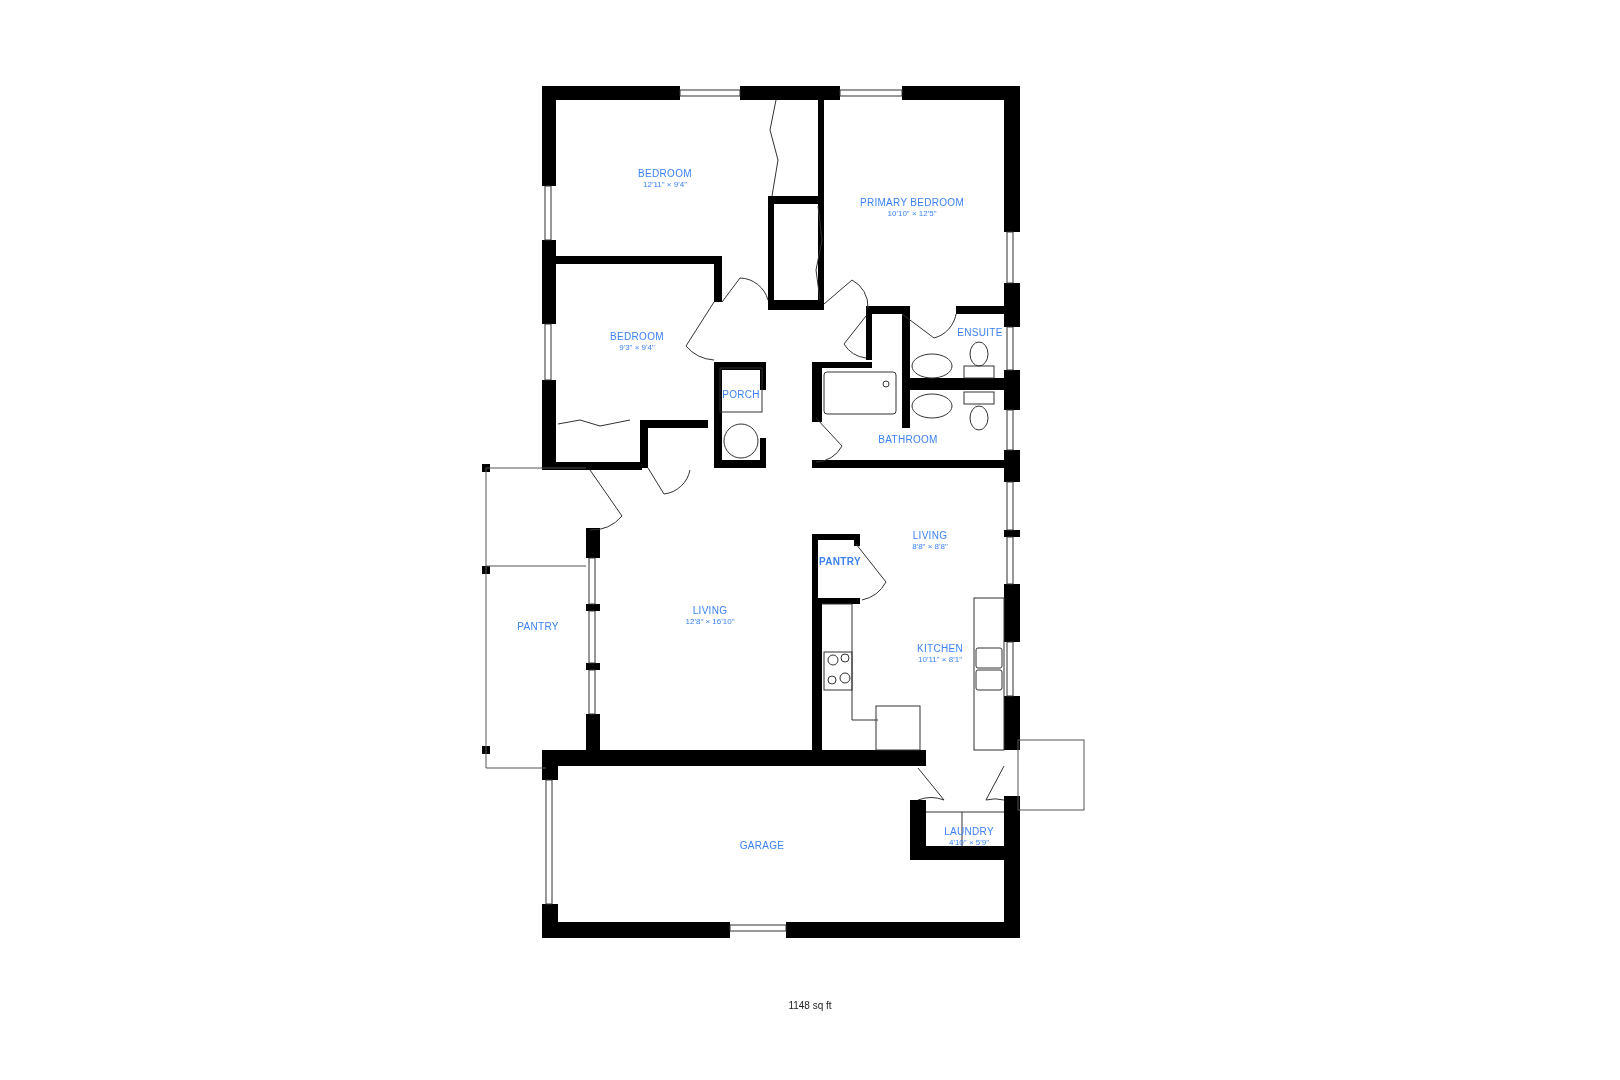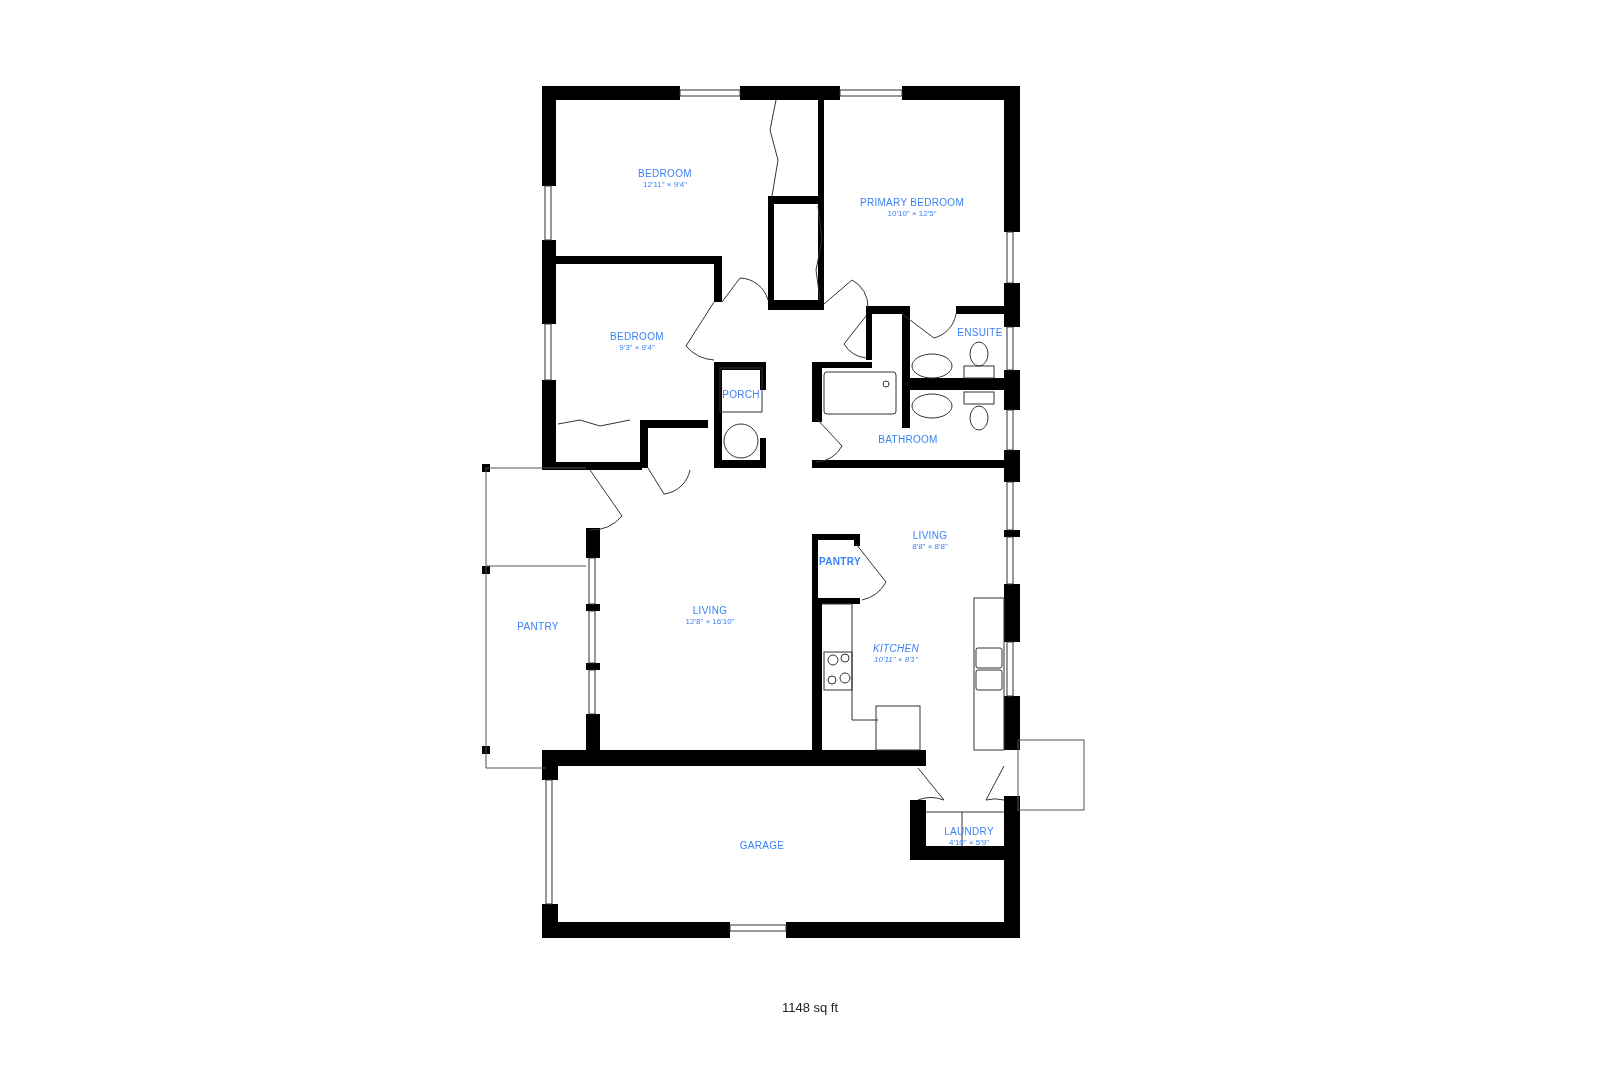--- a/index.html
+++ b/index.html
@@ -1,21 +1,21 @@
 <!DOCTYPE html>
 <html><head>
 <meta charset="utf-8">
 <style>
   html, body { margin:0; padding:0; background:#ffffff; }
   body { width:1620px; height:1080px; position:relative; overflow:hidden; font-family:"Liberation Sans", sans-serif; }
   #plan { position:absolute; left:0; top:0; width:1620px; height:1080px; }
   .room-label { position:absolute; text-align:center; color:#3b82f6; transform:translateX(-50%); white-space:nowrap; }
   .room-name { font-size:10px; letter-spacing:0.3px; display:block; line-height:12px; }
   .room-dim { font-size:8px; display:block; line-height:10px; }
-  .total { position:absolute; left:810px; top:1000px; transform:translateX(-50%); font-size:13px; color:#222; }
+  .total { position:absolute; left:810px; top:1000px; transform:translateX(-50%); font-size:10px; color:#222; }
 </style>
 </head>
 <body>
 
 <svg id="plan" viewBox="0 0 1620 1080" xmlns="http://www.w3.org/2000/svg">
   <g fill="#000">
 
     <rect x="542" y="86" width="138" height="14"></rect>
     <rect x="740" y="86" width="100" height="14"></rect>
     <rect x="902" y="86" width="118" height="14"></rect>
@@ -180,21 +180,21 @@
   <div class="room-label" style="left:840px;top:556px;font-weight:bold;">
     <span class="room-name">PANTRY</span>
   </div>
   <div class="room-label" style="left:710px;top:605px;">
     <span class="room-name">LIVING</span>
     <span class="room-dim">12'8" × 16'10"</span>
   </div>
   <div class="room-label" style="left:538px;top:621px;">
     <span class="room-name">PANTRY</span>
   </div>
-  <div class="room-label" style="left:896px;top:643px;font-style:italic;">
+  <div class="room-label" style="left:940px;top:643px;">
     <span class="room-name">KITCHEN</span>
     <span class="room-dim">10'11" × 8'1"</span>
   </div>
   <div class="room-label" style="left:969px;top:780px;margin-top:46px;">
     <span class="room-name">LAUNDRY</span>
     <span class="room-dim">4'10" × 5'9"</span>
   </div>
   <div class="room-label" style="left:762px;top:840px;">
     <span class="room-name">GARAGE</span>
   </div>

